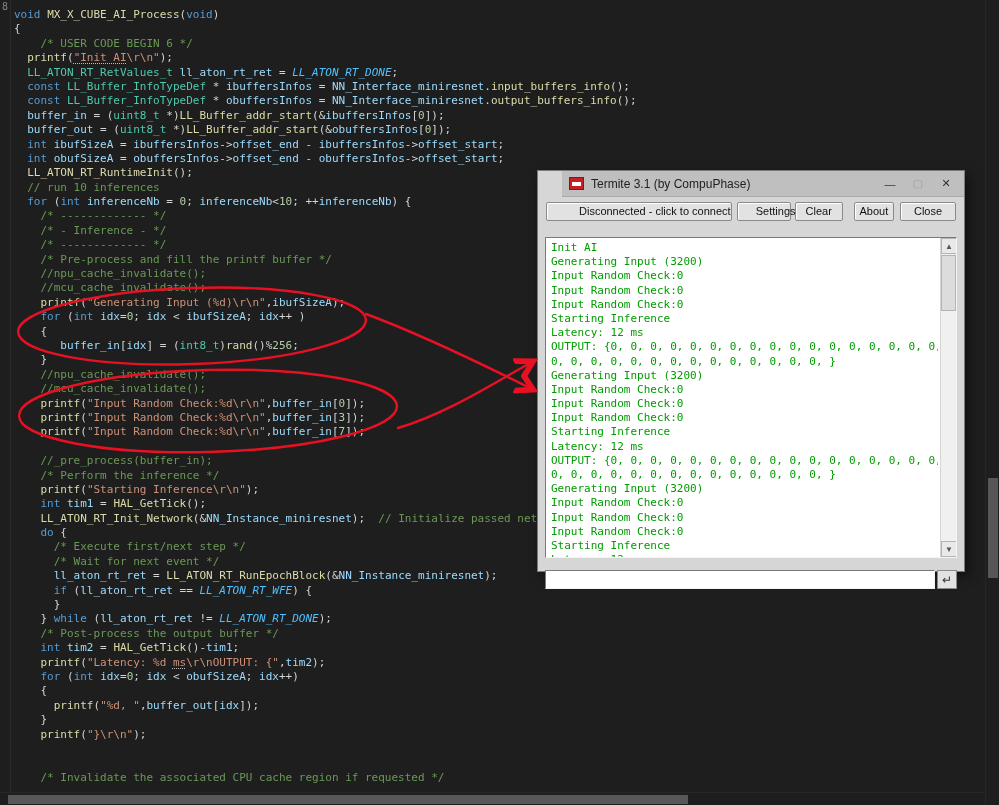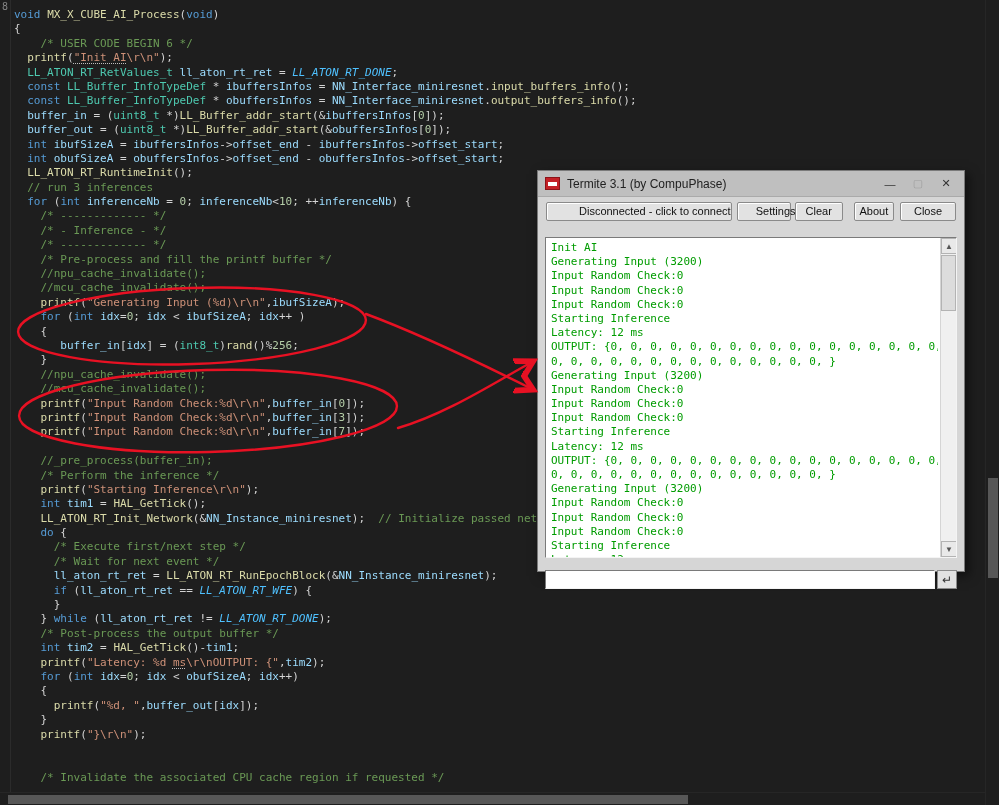--- a/index.html
+++ b/index.html
@@ -25,21 +25,21 @@
 
   .vscroll { position:absolute; right:0; top:0; width:14px; height:805px; background:#1e1e1e; border-left:1px solid #262626; }
   .vthumb  { position:absolute; left:2px; width:10px; top:478px; height:100px; background:#575757; }
   .hscroll { position:absolute; left:0; bottom:0; height:13px; width:985px; background:#1e1e1e; border-top:1px solid #262626; }
   .hthumb  { position:absolute; top:2px; height:9px; left:8px; width:680px; background:#575757; }
 
   
   .termite { position:absolute; left:537px; top:170px; width:428px; height:402px;
              background:#d6d6d6; border:1px solid #7a7a7a; box-shadow:4px 4px 10px rgba(0,0,0,.5);
              font-family:"Liberation Sans",sans-serif; z-index:5; }
-  .titlebar { height:26px; background:#bfbfbf; display:flex; align-items:center; padding:0 4px 0 7px; border-bottom:1px solid #aaa; }
+  .titlebar { height:26px; background:#bfbfbf; display:flex; align-items:center; padding:0 4px 0 7px; border-bottom:1px solid #aaa;margin-left:24px; }
   .title-icon { width:15px; height:13px; background:#c42127; border:1px solid #8c1318; margin-right:7px; position:relative; flex:0 0 auto; }
   .title-icon::after { content:""; position:absolute; left:2px; top:4px; width:9px; height:4px; background:#fff; }
   .title-text { font-size:12px; color:#222; flex:1; white-space:nowrap; overflow:hidden; }
   .win-btn { width:28px; height:20px; display:flex; align-items:center; justify-content:center; font-size:11px; color:#333; }
   .win-btn.disabled { color:#9e9e9e; }
 
   .toolbar { display:flex; align-items:center; height:28px; padding:0 8px; }
   .tbtn { height:19px; background:#e2e2e2; border:1px solid #8a8a8a; border-radius:2px; font-size:11px;
           color:#111; display:flex; align-items:center; justify-content:center;
           box-shadow:inset 1px 1px 0 #fff; white-space:nowrap; }
@@ -84,21 +84,21 @@
       <div class="code-line"><span class="tok-cmt">    /* USER CODE BEGIN 6 */</span></div>
       <div class="code-line"><span class="tok-pl">  </span><span class="tok-fn">printf</span><span class="tok-pl">(</span><span class="tok-str tok-sq">"Init AI</span><span class="tok-str">\r\n"</span><span class="tok-pl">);</span></div>
       <div class="code-line"><span class="tok-pl">  </span><span class="tok-type">LL_ATON_RT_RetValues_t</span><span class="tok-pl"> </span><span class="tok-var">ll_aton_rt_ret</span><span class="tok-pl"> = </span><span class="tok-enum">LL_ATON_RT_DONE</span><span class="tok-pl">;</span></div>
       <div class="code-line"><span class="tok-pl">  </span><span class="tok-kw">const</span><span class="tok-pl"> </span><span class="tok-type">LL_Buffer_InfoTypeDef</span><span class="tok-pl"> * </span><span class="tok-var">ibuffersInfos</span><span class="tok-pl"> = </span><span class="tok-var">NN_Interface_miniresnet</span><span class="tok-pl">.</span><span class="tok-fn">input_buffers_info</span><span class="tok-pl">();</span></div>
       <div class="code-line"><span class="tok-pl">  </span><span class="tok-kw">const</span><span class="tok-pl"> </span><span class="tok-type">LL_Buffer_InfoTypeDef</span><span class="tok-pl"> * </span><span class="tok-var">obuffersInfos</span><span class="tok-pl"> = </span><span class="tok-var">NN_Interface_miniresnet</span><span class="tok-pl">.</span><span class="tok-fn">output_buffers_info</span><span class="tok-pl">();</span></div>
       <div class="code-line"><span class="tok-pl">  </span><span class="tok-var">buffer_in</span><span class="tok-pl"> = (</span><span class="tok-type">uint8_t</span><span class="tok-pl"> *)</span><span class="tok-fn">LL_Buffer_addr_start</span><span class="tok-pl">(&amp;</span><span class="tok-var">ibuffersInfos</span><span class="tok-pl">[</span><span class="tok-num">0</span><span class="tok-pl">]);</span></div>
       <div class="code-line"><span class="tok-pl">  </span><span class="tok-var">buffer_out</span><span class="tok-pl"> = (</span><span class="tok-type">uint8_t</span><span class="tok-pl"> *)</span><span class="tok-fn">LL_Buffer_addr_start</span><span class="tok-pl">(&amp;</span><span class="tok-var">obuffersInfos</span><span class="tok-pl">[</span><span class="tok-num">0</span><span class="tok-pl">]);</span></div>
       <div class="code-line"><span class="tok-pl">  </span><span class="tok-kw">int</span><span class="tok-pl"> </span><span class="tok-var">ibufSizeA</span><span class="tok-pl"> = </span><span class="tok-var">ibuffersInfos</span><span class="tok-pl">-&gt;</span><span class="tok-var">offset_end</span><span class="tok-pl"> - </span><span class="tok-var">ibuffersInfos</span><span class="tok-pl">-&gt;</span><span class="tok-var">offset_start</span><span class="tok-pl">;</span></div>
       <div class="code-line"><span class="tok-pl">  </span><span class="tok-kw">int</span><span class="tok-pl"> </span><span class="tok-var">obufSizeA</span><span class="tok-pl"> = </span><span class="tok-var">obuffersInfos</span><span class="tok-pl">-&gt;</span><span class="tok-var">offset_end</span><span class="tok-pl"> - </span><span class="tok-var">obuffersInfos</span><span class="tok-pl">-&gt;</span><span class="tok-var">offset_start</span><span class="tok-pl">;</span></div>
       <div class="code-line"><span class="tok-pl">  </span><span class="tok-fn">LL_ATON_RT_RuntimeInit</span><span class="tok-pl">();</span></div>
-      <div class="code-line"><span class="tok-cmt">  // run 3 inferences</span></div>
+      <div class="code-line"><span class="tok-cmt">  // run 10 inferences</span></div>
       <div class="code-line"><span class="tok-pl">  </span><span class="tok-kw">for</span><span class="tok-pl"> (</span><span class="tok-kw">int</span><span class="tok-pl"> </span><span class="tok-var">inferenceNb</span><span class="tok-pl"> = </span><span class="tok-num">0</span><span class="tok-pl">; </span><span class="tok-var">inferenceNb</span><span class="tok-pl">&lt;</span><span class="tok-num">10</span><span class="tok-pl">; ++</span><span class="tok-var">inferenceNb</span><span class="tok-pl">) {</span></div>
       <div class="code-line"><span class="tok-cmt">    /* ------------- */</span></div>
       <div class="code-line"><span class="tok-cmt">    /* - Inference - */</span></div>
       <div class="code-line"><span class="tok-cmt">    /* ------------- */</span></div>
       <div class="code-line"><span class="tok-cmt">    /* Pre-process and fill the printf buffer */</span></div>
       <div class="code-line"><span class="tok-cmt">    //npu_cache_invalidate();</span></div>
       <div class="code-line"><span class="tok-cmt">    //mcu_cache_invalidate();</span></div>
       <div class="code-line"><span class="tok-pl">    </span><span class="tok-fn">printf</span><span class="tok-pl">(</span><span class="tok-str">"Generating Input (%d)\r\n"</span><span class="tok-pl">,</span><span class="tok-var">ibufSizeA</span><span class="tok-pl">);</span></div>
       <div class="code-line"><span class="tok-pl">    </span><span class="tok-kw">for</span><span class="tok-pl"> (</span><span class="tok-kw">int</span><span class="tok-pl"> </span><span class="tok-var">idx</span><span class="tok-pl">=</span><span class="tok-num">0</span><span class="tok-pl">; </span><span class="tok-var">idx</span><span class="tok-pl"> &lt; </span><span class="tok-var">ibufSizeA</span><span class="tok-pl">; </span><span class="tok-var">idx</span><span class="tok-pl">++ )</span></div>
       <div class="code-line"><span class="tok-pl">    {</span></div>

